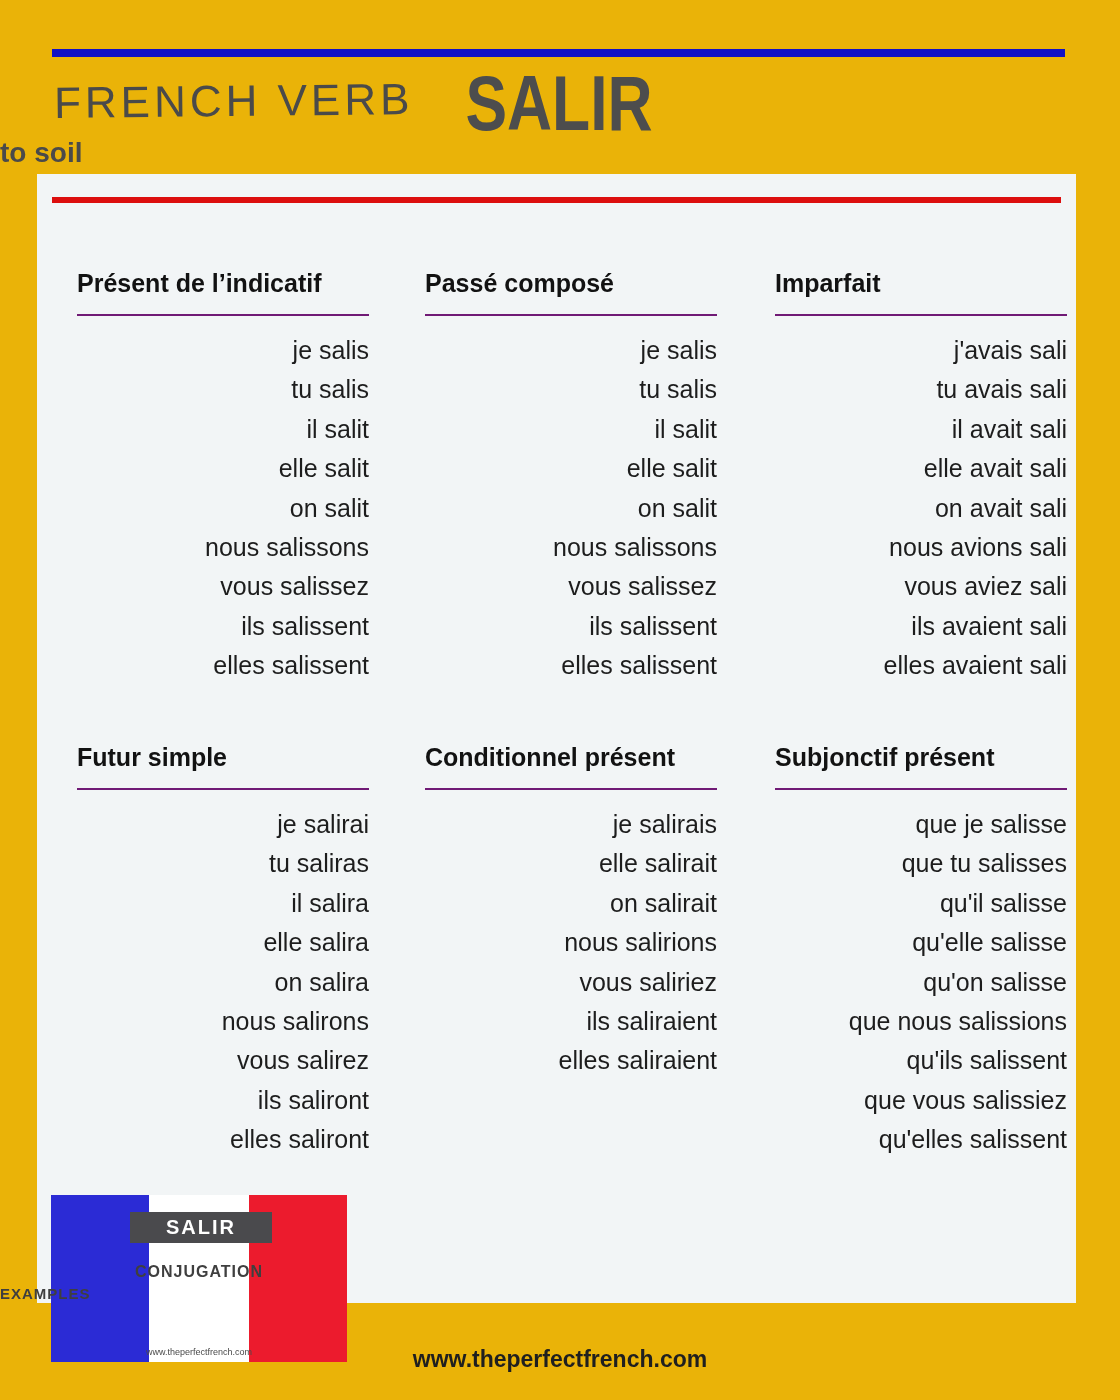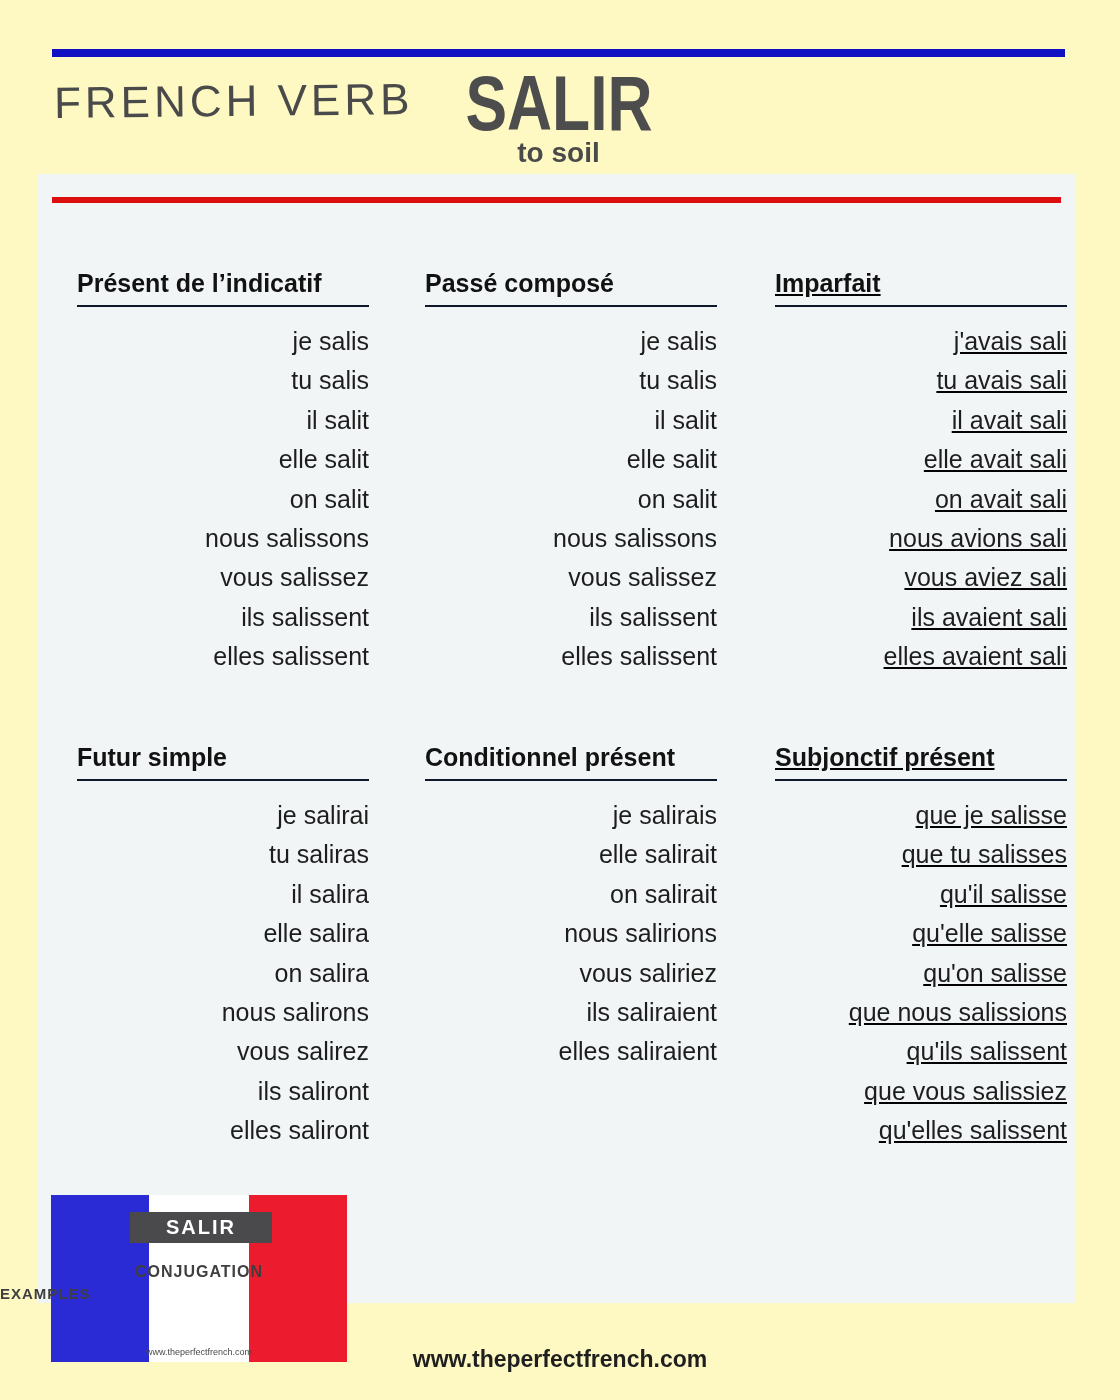--- a/index.html
+++ b/index.html
@@ -2,21 +2,21 @@
 <html><head>
 <meta charset="utf-8">
 <style>
   * { margin: 0; padding: 0; box-sizing: border-box; }
   html, body { background: #ffffff; }
   body { font-family: "Liberation Sans", "DejaVu Sans", sans-serif; }
   #page {
     position: relative;
     width: 1120px;
     height: 1400px;
-    background: #fef9c3;
+    background: #eab308;
     overflow: hidden;
   }
   
   #top-bar {
     position: absolute;
     left: 52px; top: 49px;
     width: 1013px; height: 8px;
     background: #1111c4;
   }
   
@@ -39,21 +39,21 @@
     font-weight: 700;
     color: #4d4d4d;
     line-height: 1;
     white-space: nowrap;
   }
   #verb-title span { display: inline-block; transform: scaleX(0.8); }
   #verb-translation {
     position: absolute;
     left: 0; top: 137px;
     width: 1117px;
-    text-align: center;
+    text-align: left;
     font-size: 28px;
     font-weight: 700;
     color: #4a4a4a;
   }
   
   #panel {
     position: absolute;
     left: 37px; top: 174px;
     width: 1039px; height: 1129px;
     background: #f2f5f6;
@@ -65,30 +65,30 @@
     width: 1009px; height: 6px;
     background: #dc0e0e;
   }
   
   .tense-block {
     position: absolute;
     width: 292px;
   }
   .tense-block.col-0 { left: 77px; }
   .tense-block.col-1 { left: 425px; }
-  .tense-block.col-2 { left: 775px; text-decoration: underline; }
+  .tense-block.col-2 { left: 775px; }
   .tense-block.row-0 { top: 268px; }
   .tense-block.row-1 { top: 742px; }
   .tense-title {
     font-size: 25px;
     font-weight: 700;
     color: #121212;
     line-height: 30px;
-    padding-bottom: 7px;
-    border-bottom: 2px solid #0f172a;
+    padding-bottom: 16px;
+    border-bottom: 2px solid #701a75;
     white-space: nowrap;
     overflow: visible;
   }
   .tense-forms {
     list-style: none;
     margin-top: 15px;
   }
   .tense-forms li {
     font-size: 25px;
     color: #1d1d1d;

